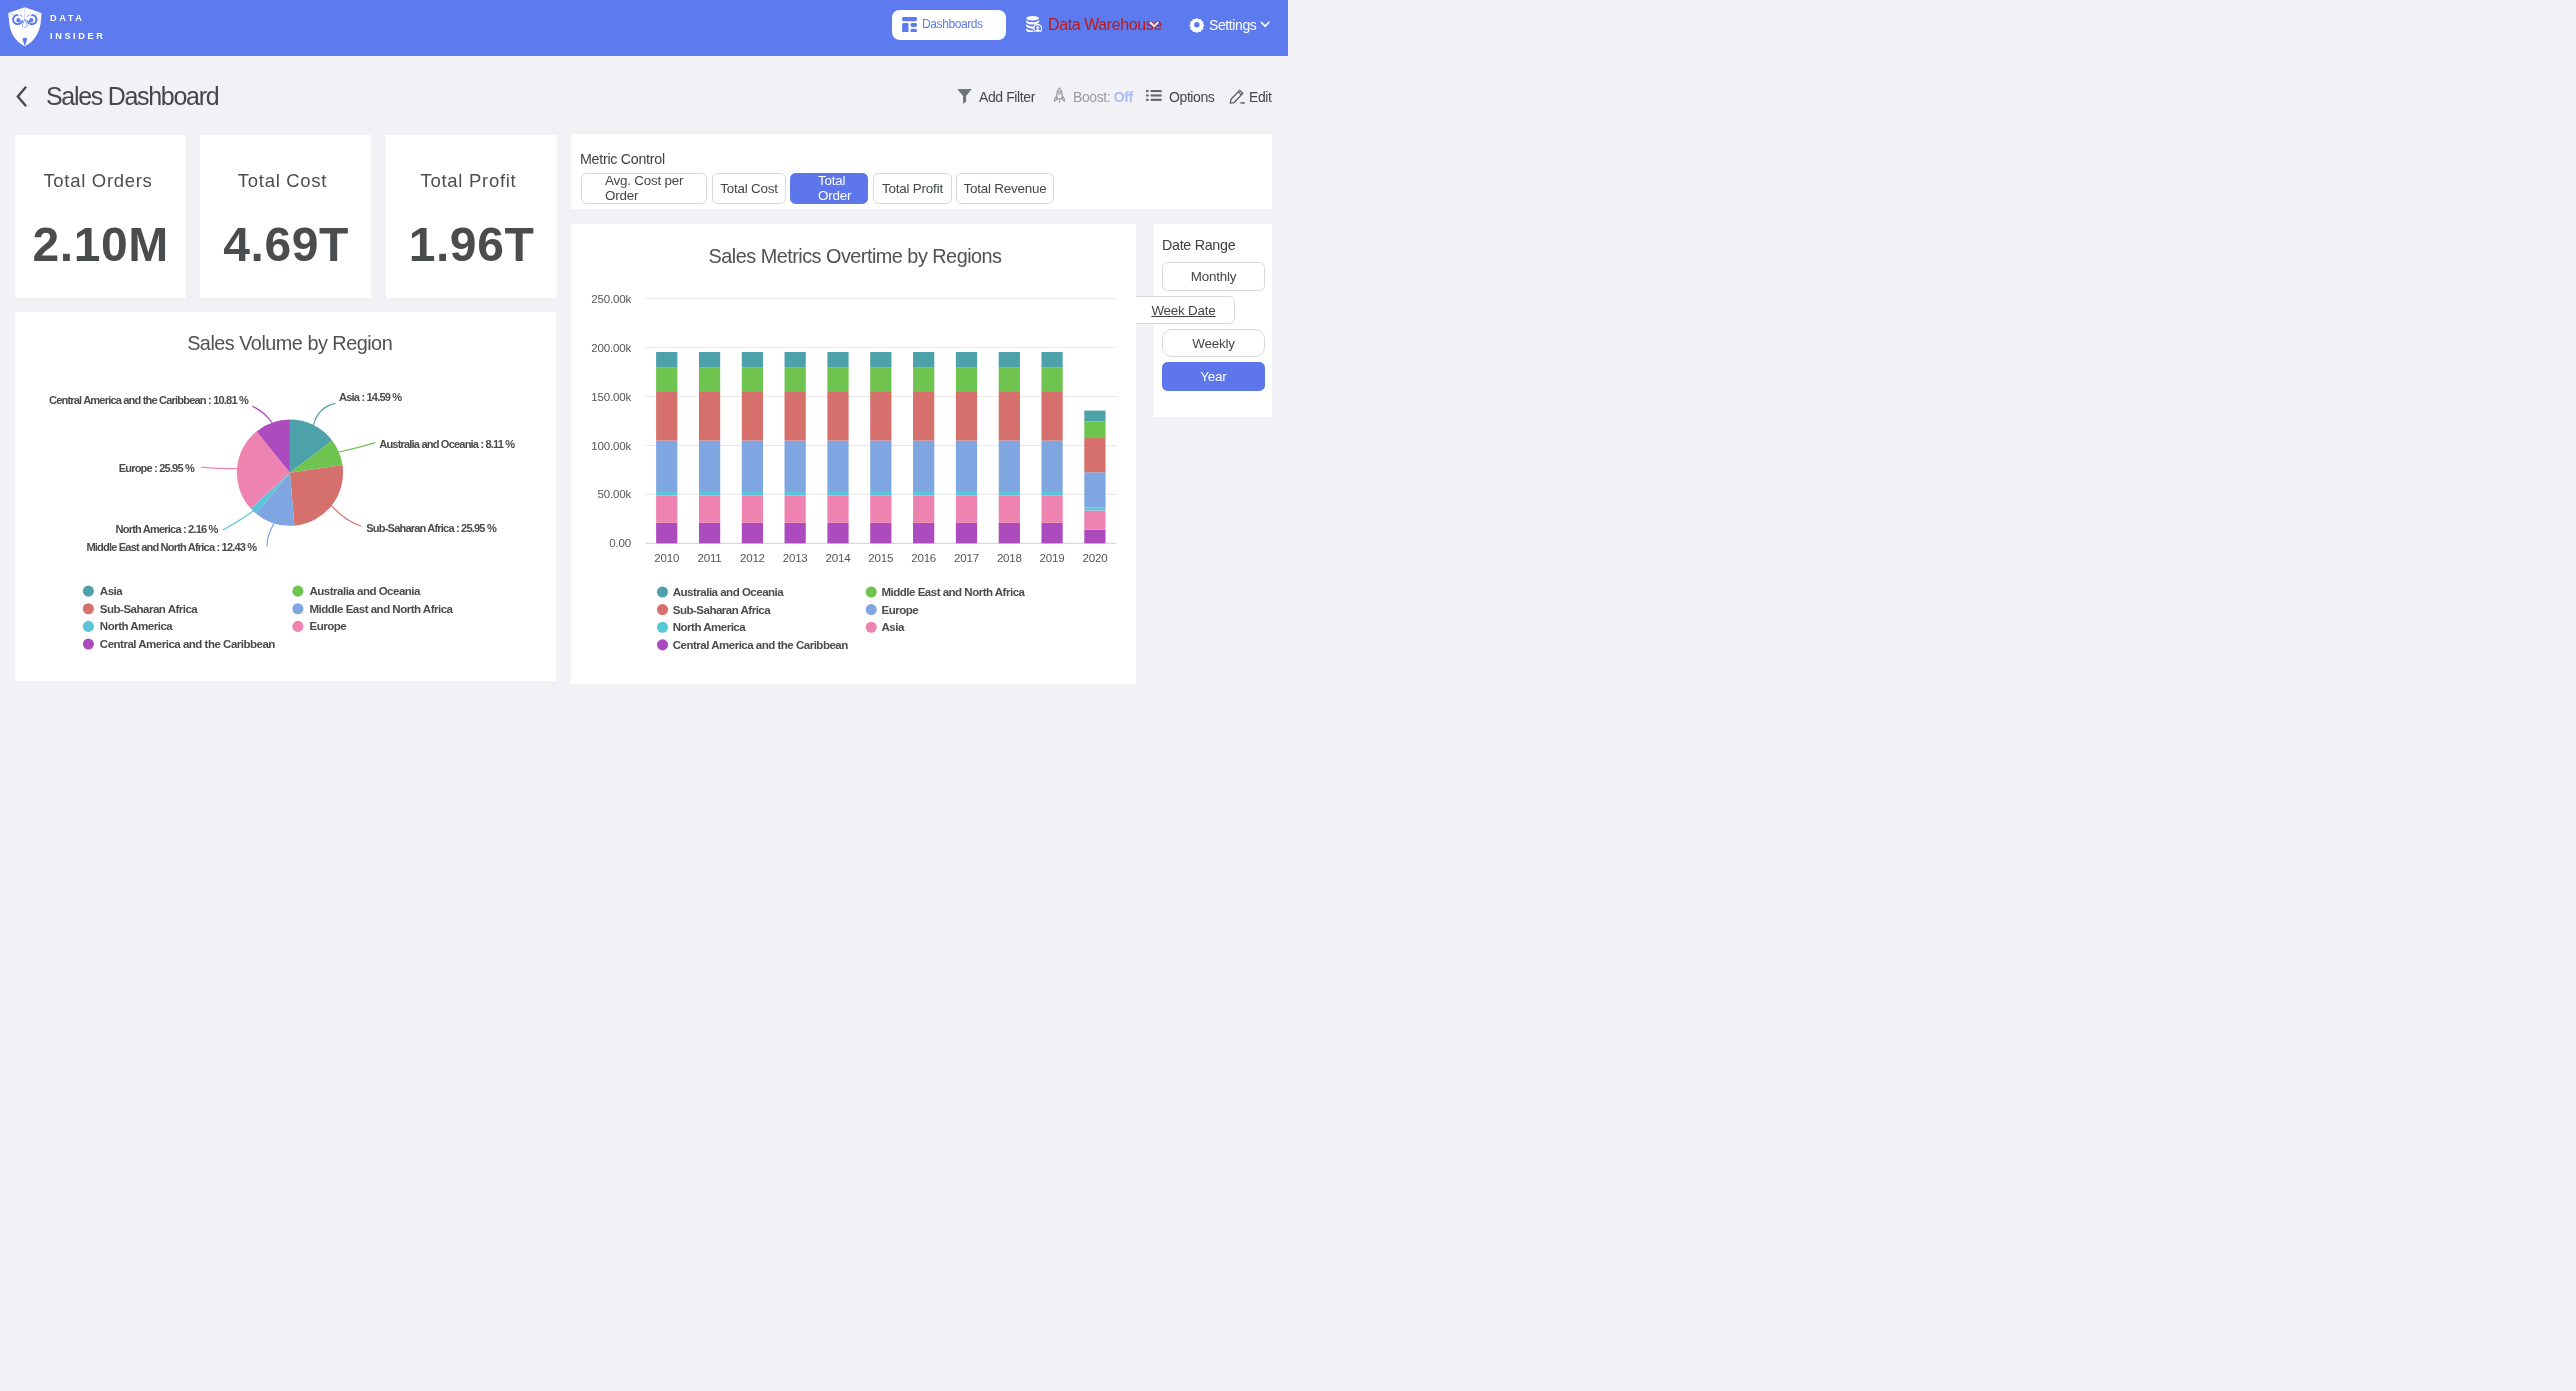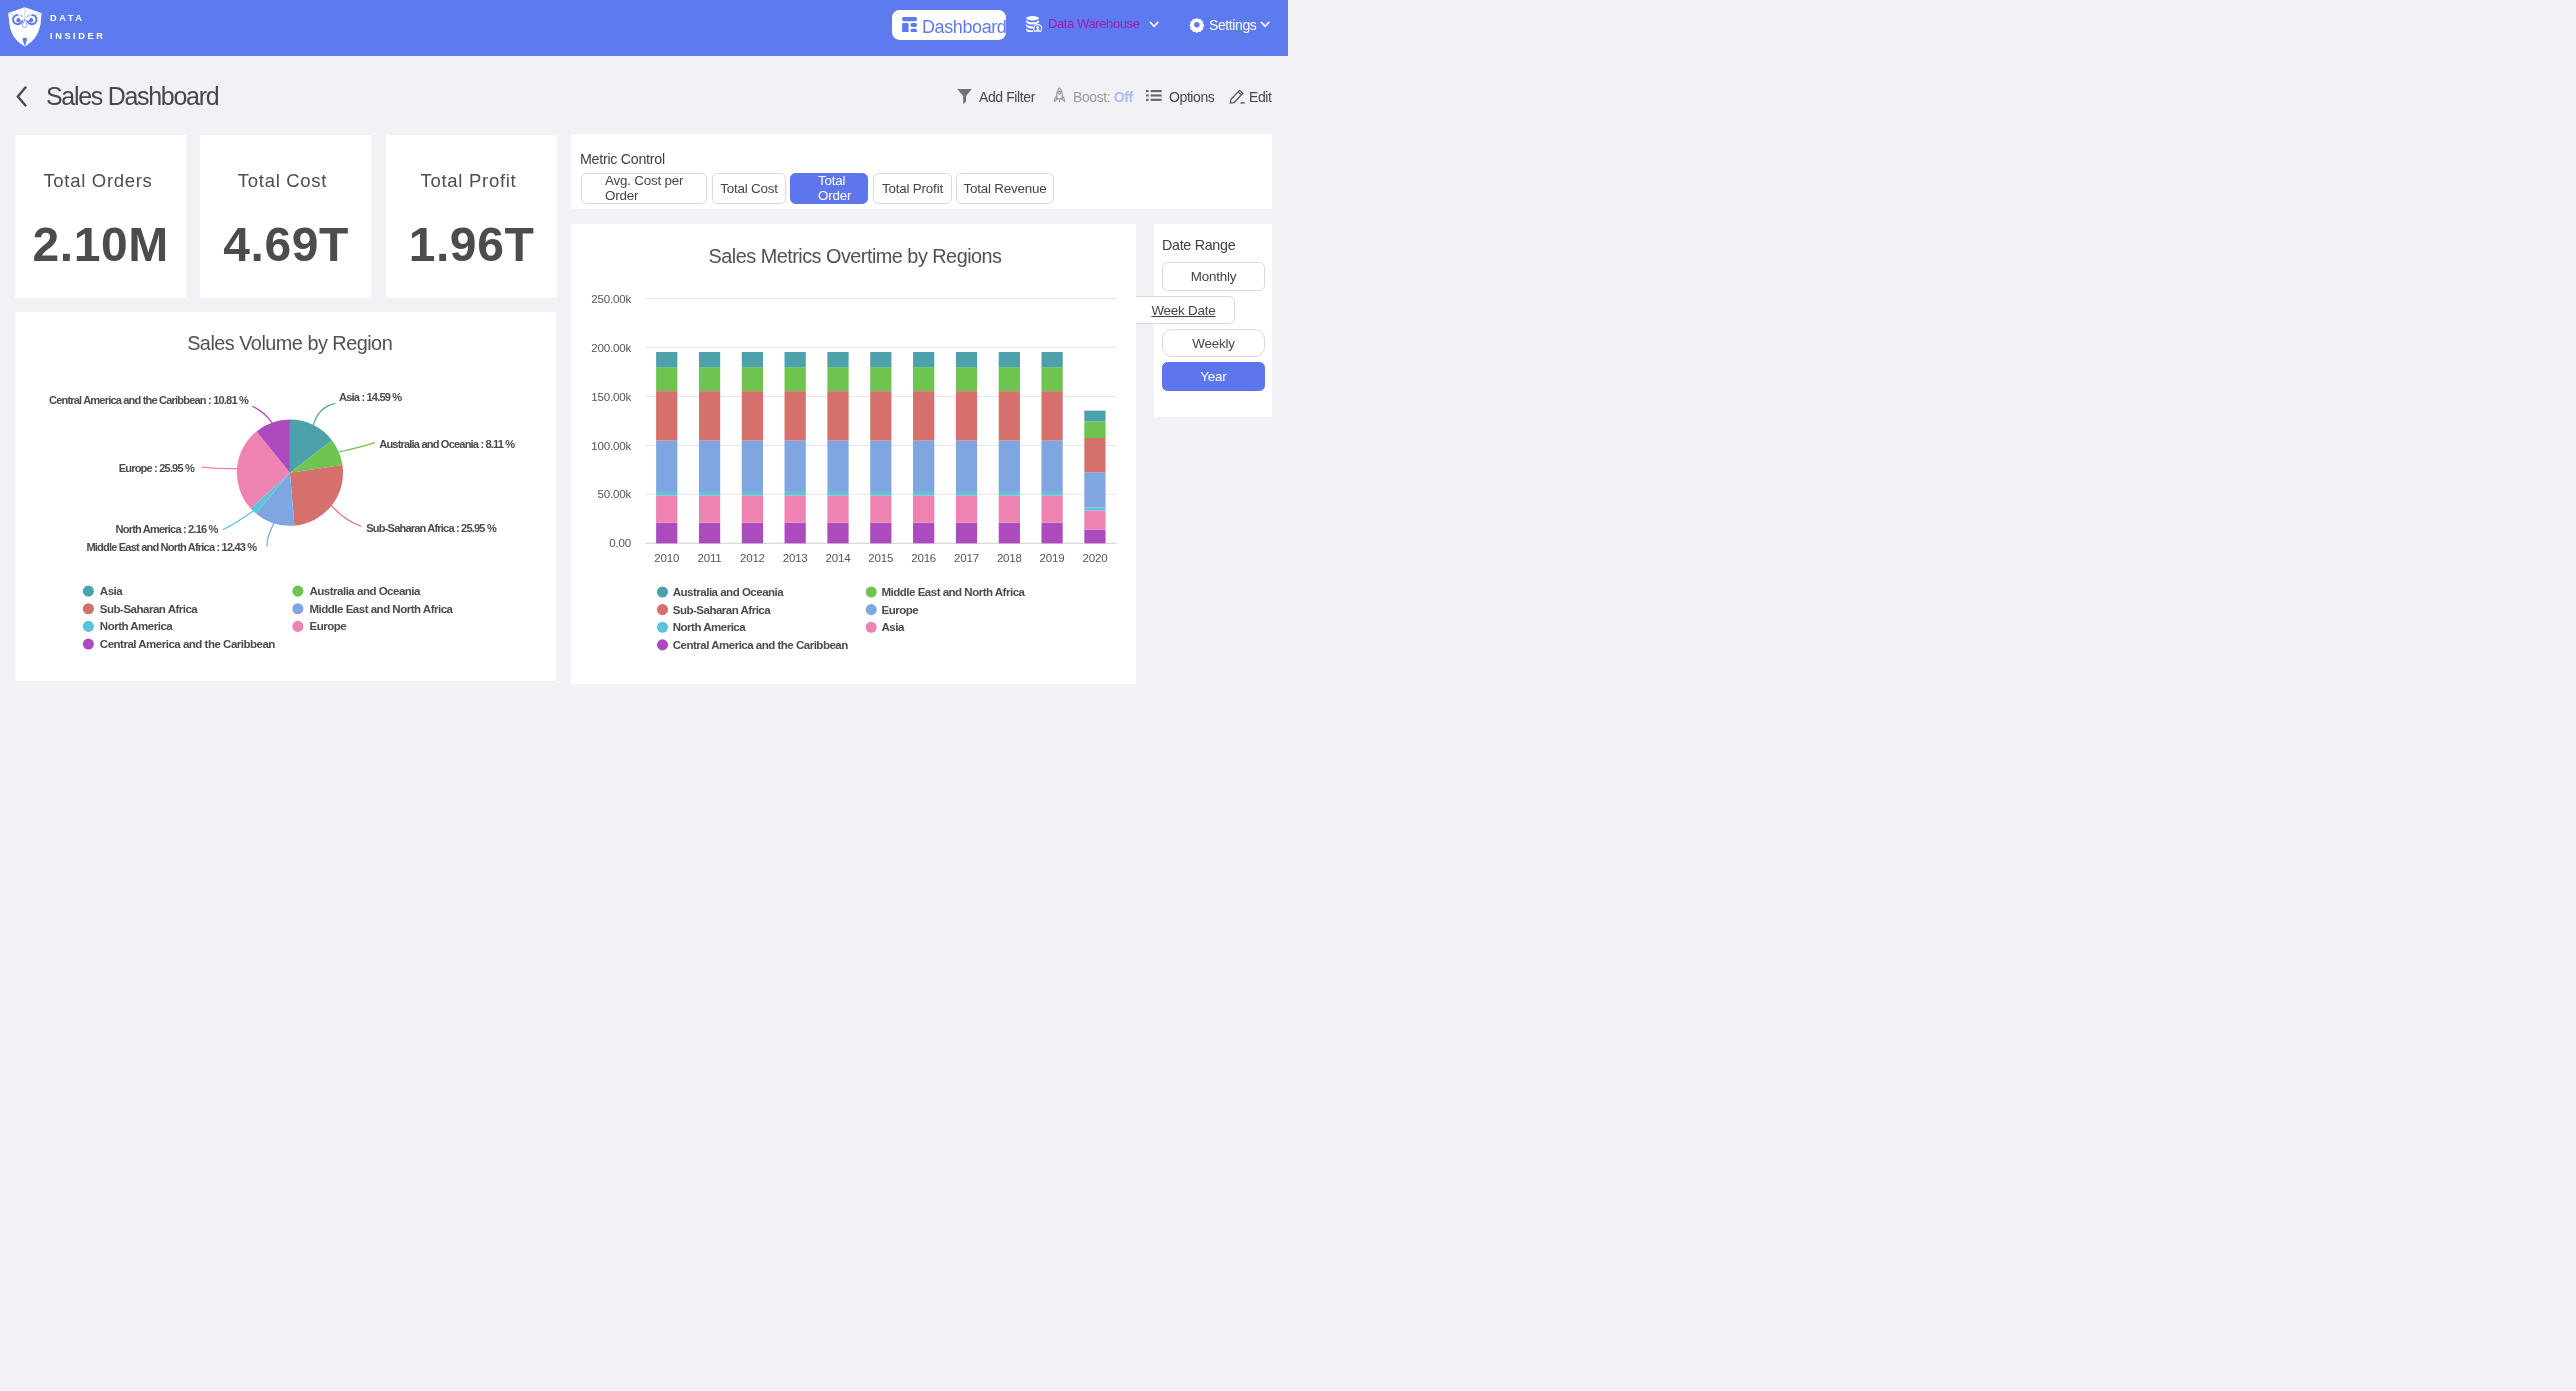--- a/index.html
+++ b/index.html
@@ -33,32 +33,32 @@
 </svg>
 <div class="abs" style="left:50px;top:9.2px;font-size:9.2px;font-weight:bold;color:#fff;letter-spacing:2.6px;line-height:18px;">DATA<br>INSIDER</div>
 
 <div class="abs" style="left:892px;top:9.7px;width:114px;height:30px;background:#fff;border-radius:7.4px;"></div>
 <svg class="abs" style="left:902px;top:16.6px;" width="15" height="15.7" viewBox="0 0 16 17">
   <rect x="0" y="0" width="16" height="4.6" rx="1.6" fill="#5d7aee"></rect>
   <rect x="0" y="6.6" width="7" height="10.4" rx="1.6" fill="#5d7aee"></rect>
   <rect x="9.2" y="6.6" width="6.8" height="4.2" rx="1.6" fill="#5d7aee"></rect>
   <rect x="9.2" y="12.8" width="6.8" height="4.2" rx="1.6" fill="#5d7aee"></rect>
 </svg>
-<div class="abs" style="left:922px;top:17px;font-size:18px;letter-spacing:-0.4px;color:#5d7aee;">Dashboards</div>
+<div class="abs" style="left:922px;top:17px;font-size:12px;letter-spacing:-0.4px;color:#5d7aee;">Dashboards</div>
 
 <svg class="abs" style="left:1026px;top:15.7px;" width="15.7" height="16.6" viewBox="0 0 17 18">
   <ellipse cx="7.2" cy="2.5" rx="7" ry="2.4" fill="#fff"></ellipse>
   <path d="M0.2,4.4 C1.4,5.9 4,6.9 7.2,6.9 C10.4,6.9 13,5.9 14.2,4.4 L14.2,6.7 C13,8.2 10.4,9.2 7.2,9.2 C4,9.2 1.4,8.2 0.2,6.7 Z" fill="#fff"></path>
   <path d="M0.2,8.8 C1.4,10.3 4,11.3 7.2,11.3 C8.1,11.3 9,11.2 9.8,11.1 C8.9,11.8 8.2,12.7 7.8,13.7 L7.2,13.7 C4,13.7 1.4,12.7 0.2,11.2 Z" fill="#fff"></path>
   <path d="M0.2,13.3 C1.4,14.8 4,15.8 7.2,15.8 L7.5,15.8 C7.6,16.6 7.9,17.4 8.3,18 L7.2,18.1 C4,18.1 1.4,17.1 0.2,15.6 Z" fill="#fff"></path>
   <circle cx="12.7" cy="13.6" r="4.3" fill="none" stroke="#fff" stroke-width="1.3"></circle>
   <circle cx="12.7" cy="12.6" r="1.5" fill="#fff"></circle>
   <path d="M10.1,16.1 C10.5,14.9 11.5,14.3 12.7,14.3 C13.9,14.3 14.9,14.9 15.3,16.1 C14.6,16.8 13.7,17.2 12.7,17.2 C11.7,17.2 10.8,16.8 10.1,16.1 Z" fill="#fff"></path>
 </svg>
-<div class="abs" style="left:1048px;top:16px;font-size:13px;letter-spacing:-0.4px;color:#a21caf;">Data Warehouse</div>
+<div class="abs" style="left:1048px;top:16px;font-size:16px;letter-spacing:-0.4px;color:#b91c1c;">Data Warehouse</div>
 <svg class="abs" style="left:1149px;top:21px;" width="10.2" height="7.4" viewBox="0 0 11 8">
     <path d="M1.5,1.5 L5.5,5.8 L9.5,1.5" stroke="#fff" stroke-width="1.7" fill="none" stroke-linecap="round"></path>
   </svg>
 
 <svg class="abs" style="left:1189px;top:17px;" width="15.7" height="15.7" viewBox="0 0 24 24">
   <path fill="#fff" d="M12,1.5 l2.6,2 3.2-.6 1.3,3 3,1.3 -.6,3.2 2,2.6 -2,2.6 .6,3.2 -3,1.3 -1.3,3 -3.2-.6 -2.6,2 -2.6-2 -3.2,.6 -1.3-3 -3-1.3 .6-3.2 -2-2.6 2-2.6 -.6-3.2 3-1.3 1.3-3 3.2,.6 Z M12,16.2 a4.2,4.2 0 1 0 0,-8.4 a4.2,4.2 0 0 0 0,8.4 Z" fill-rule="evenodd"></path>
 </svg>
 <div class="abs" style="left:1209px;top:17px;font-size:14px;letter-spacing:-0.4px;color:#fff;">Settings</div>
 <svg class="abs" style="left:1260px;top:21px;" width="10.2" height="7.4" viewBox="0 0 11 8">
     <path d="M1.5,1.5 L5.5,5.8 L9.5,1.5" stroke="#fff" stroke-width="1.7" fill="none" stroke-linecap="round"></path>

